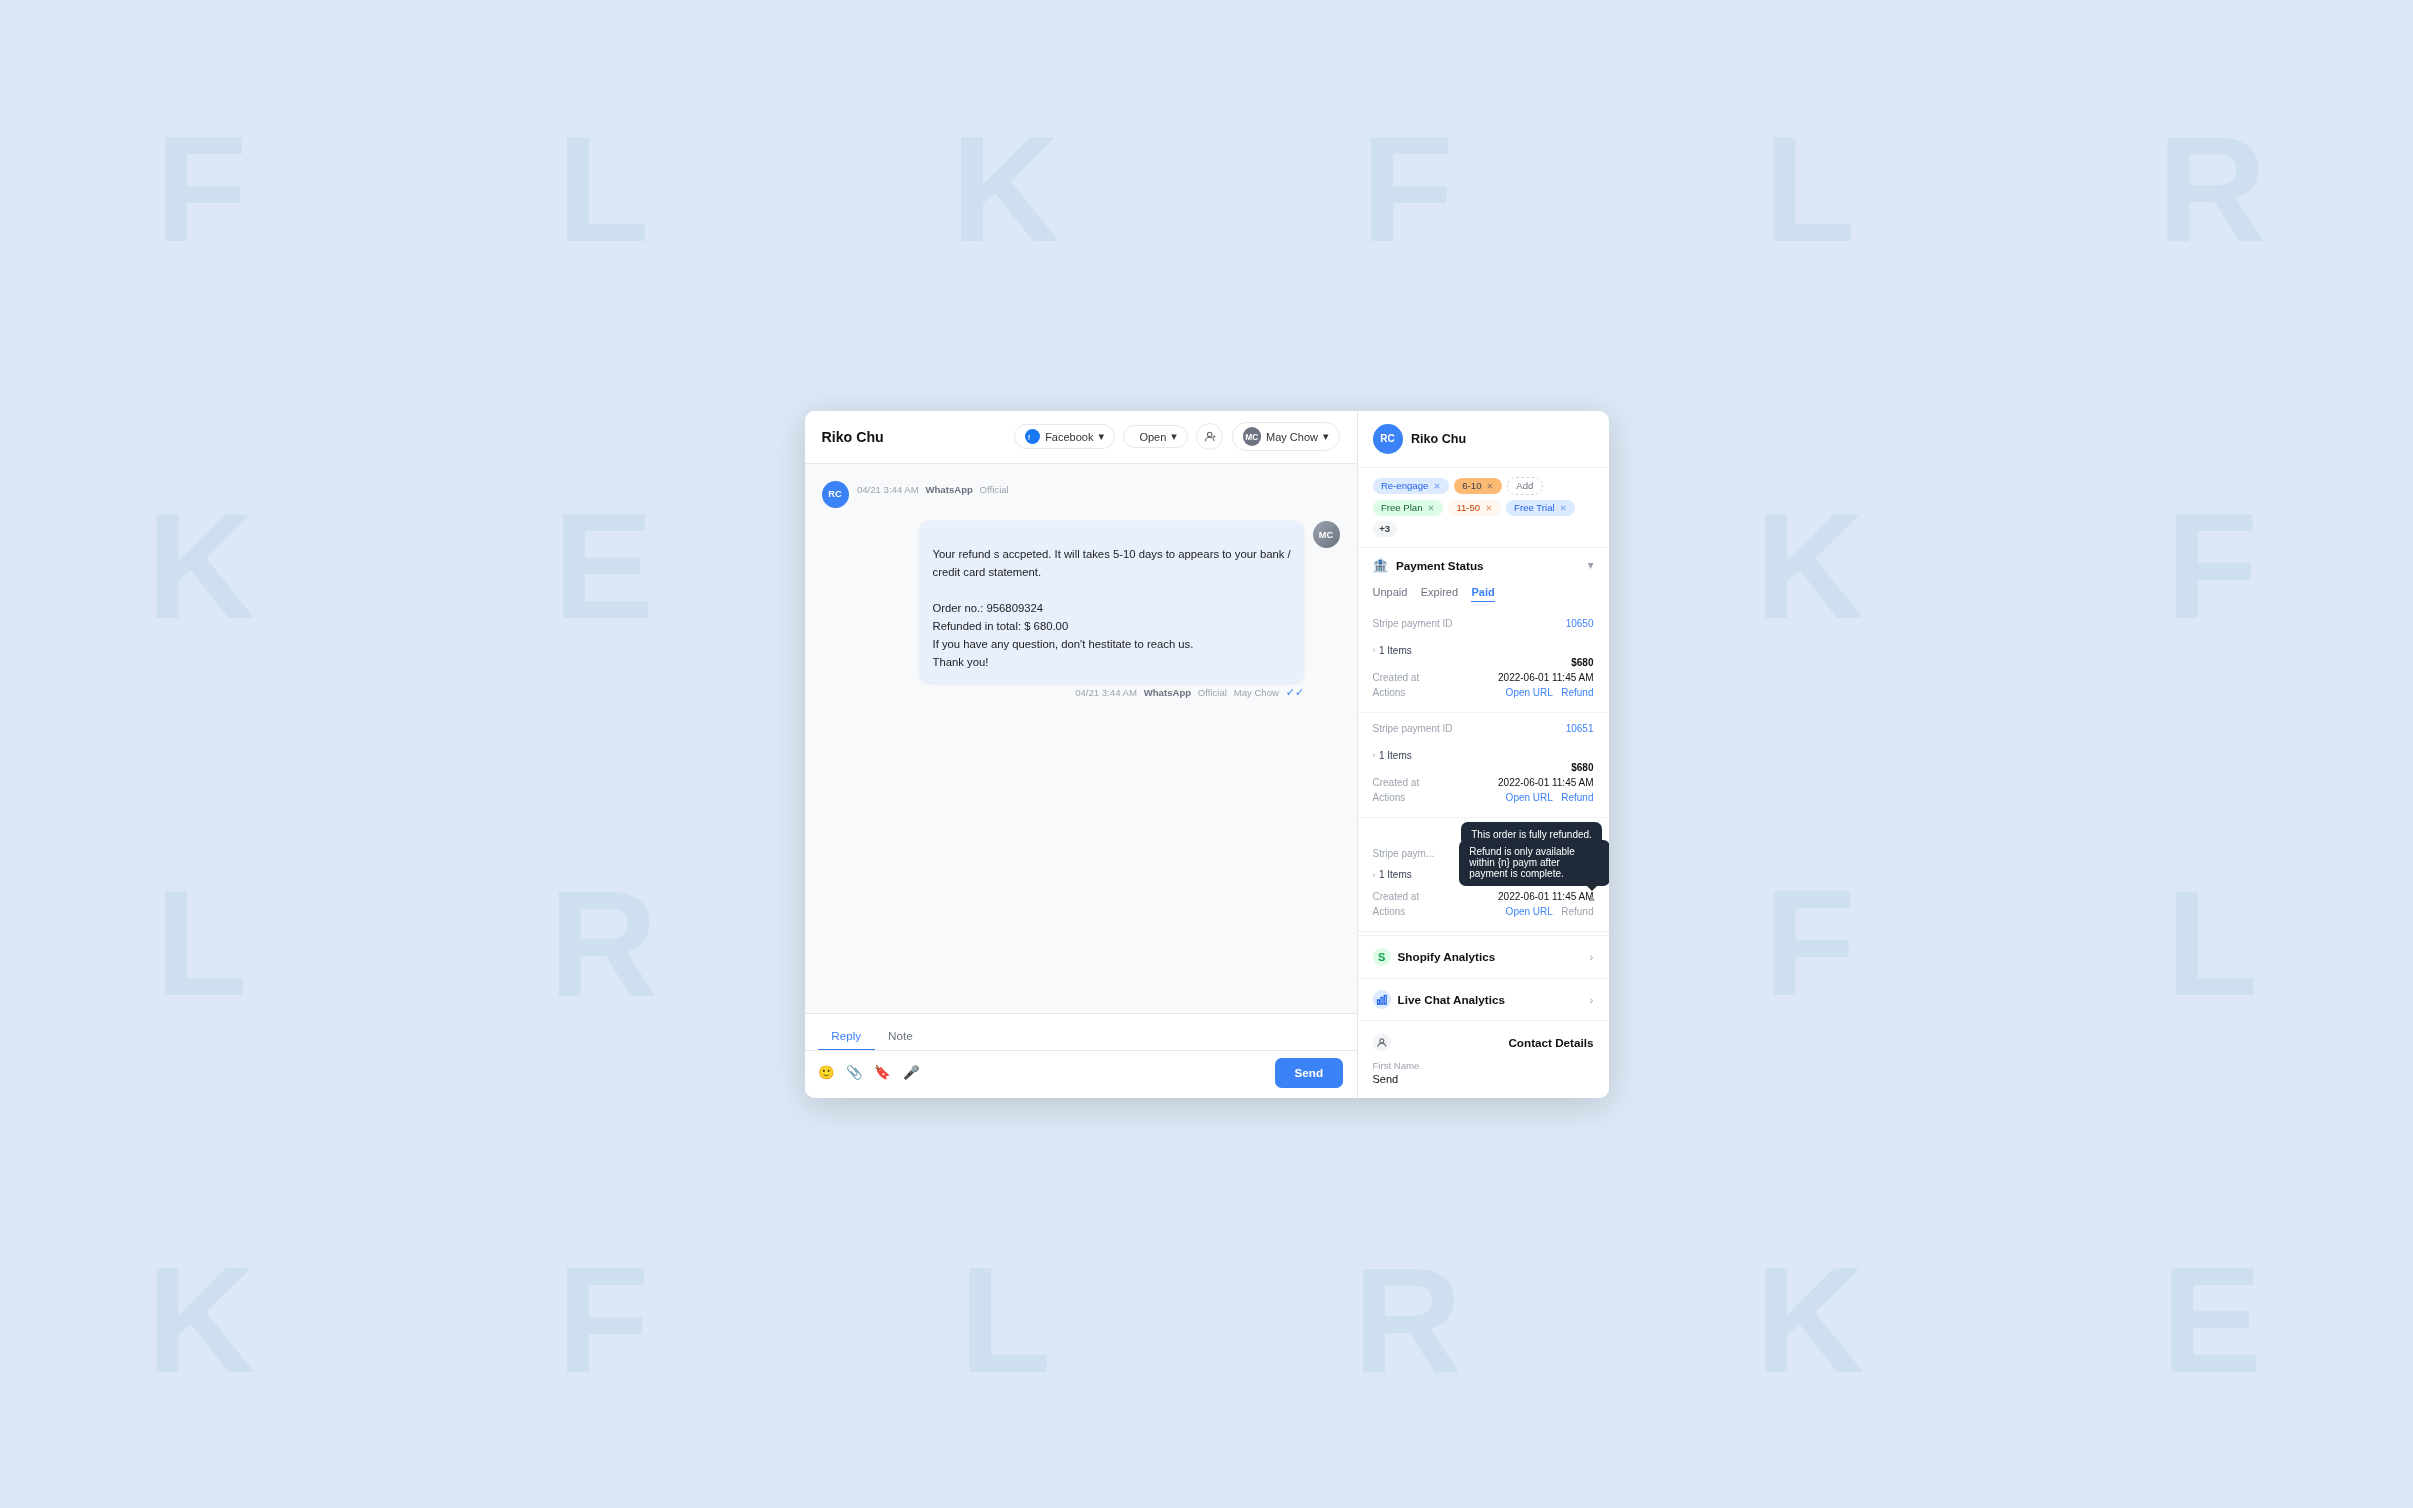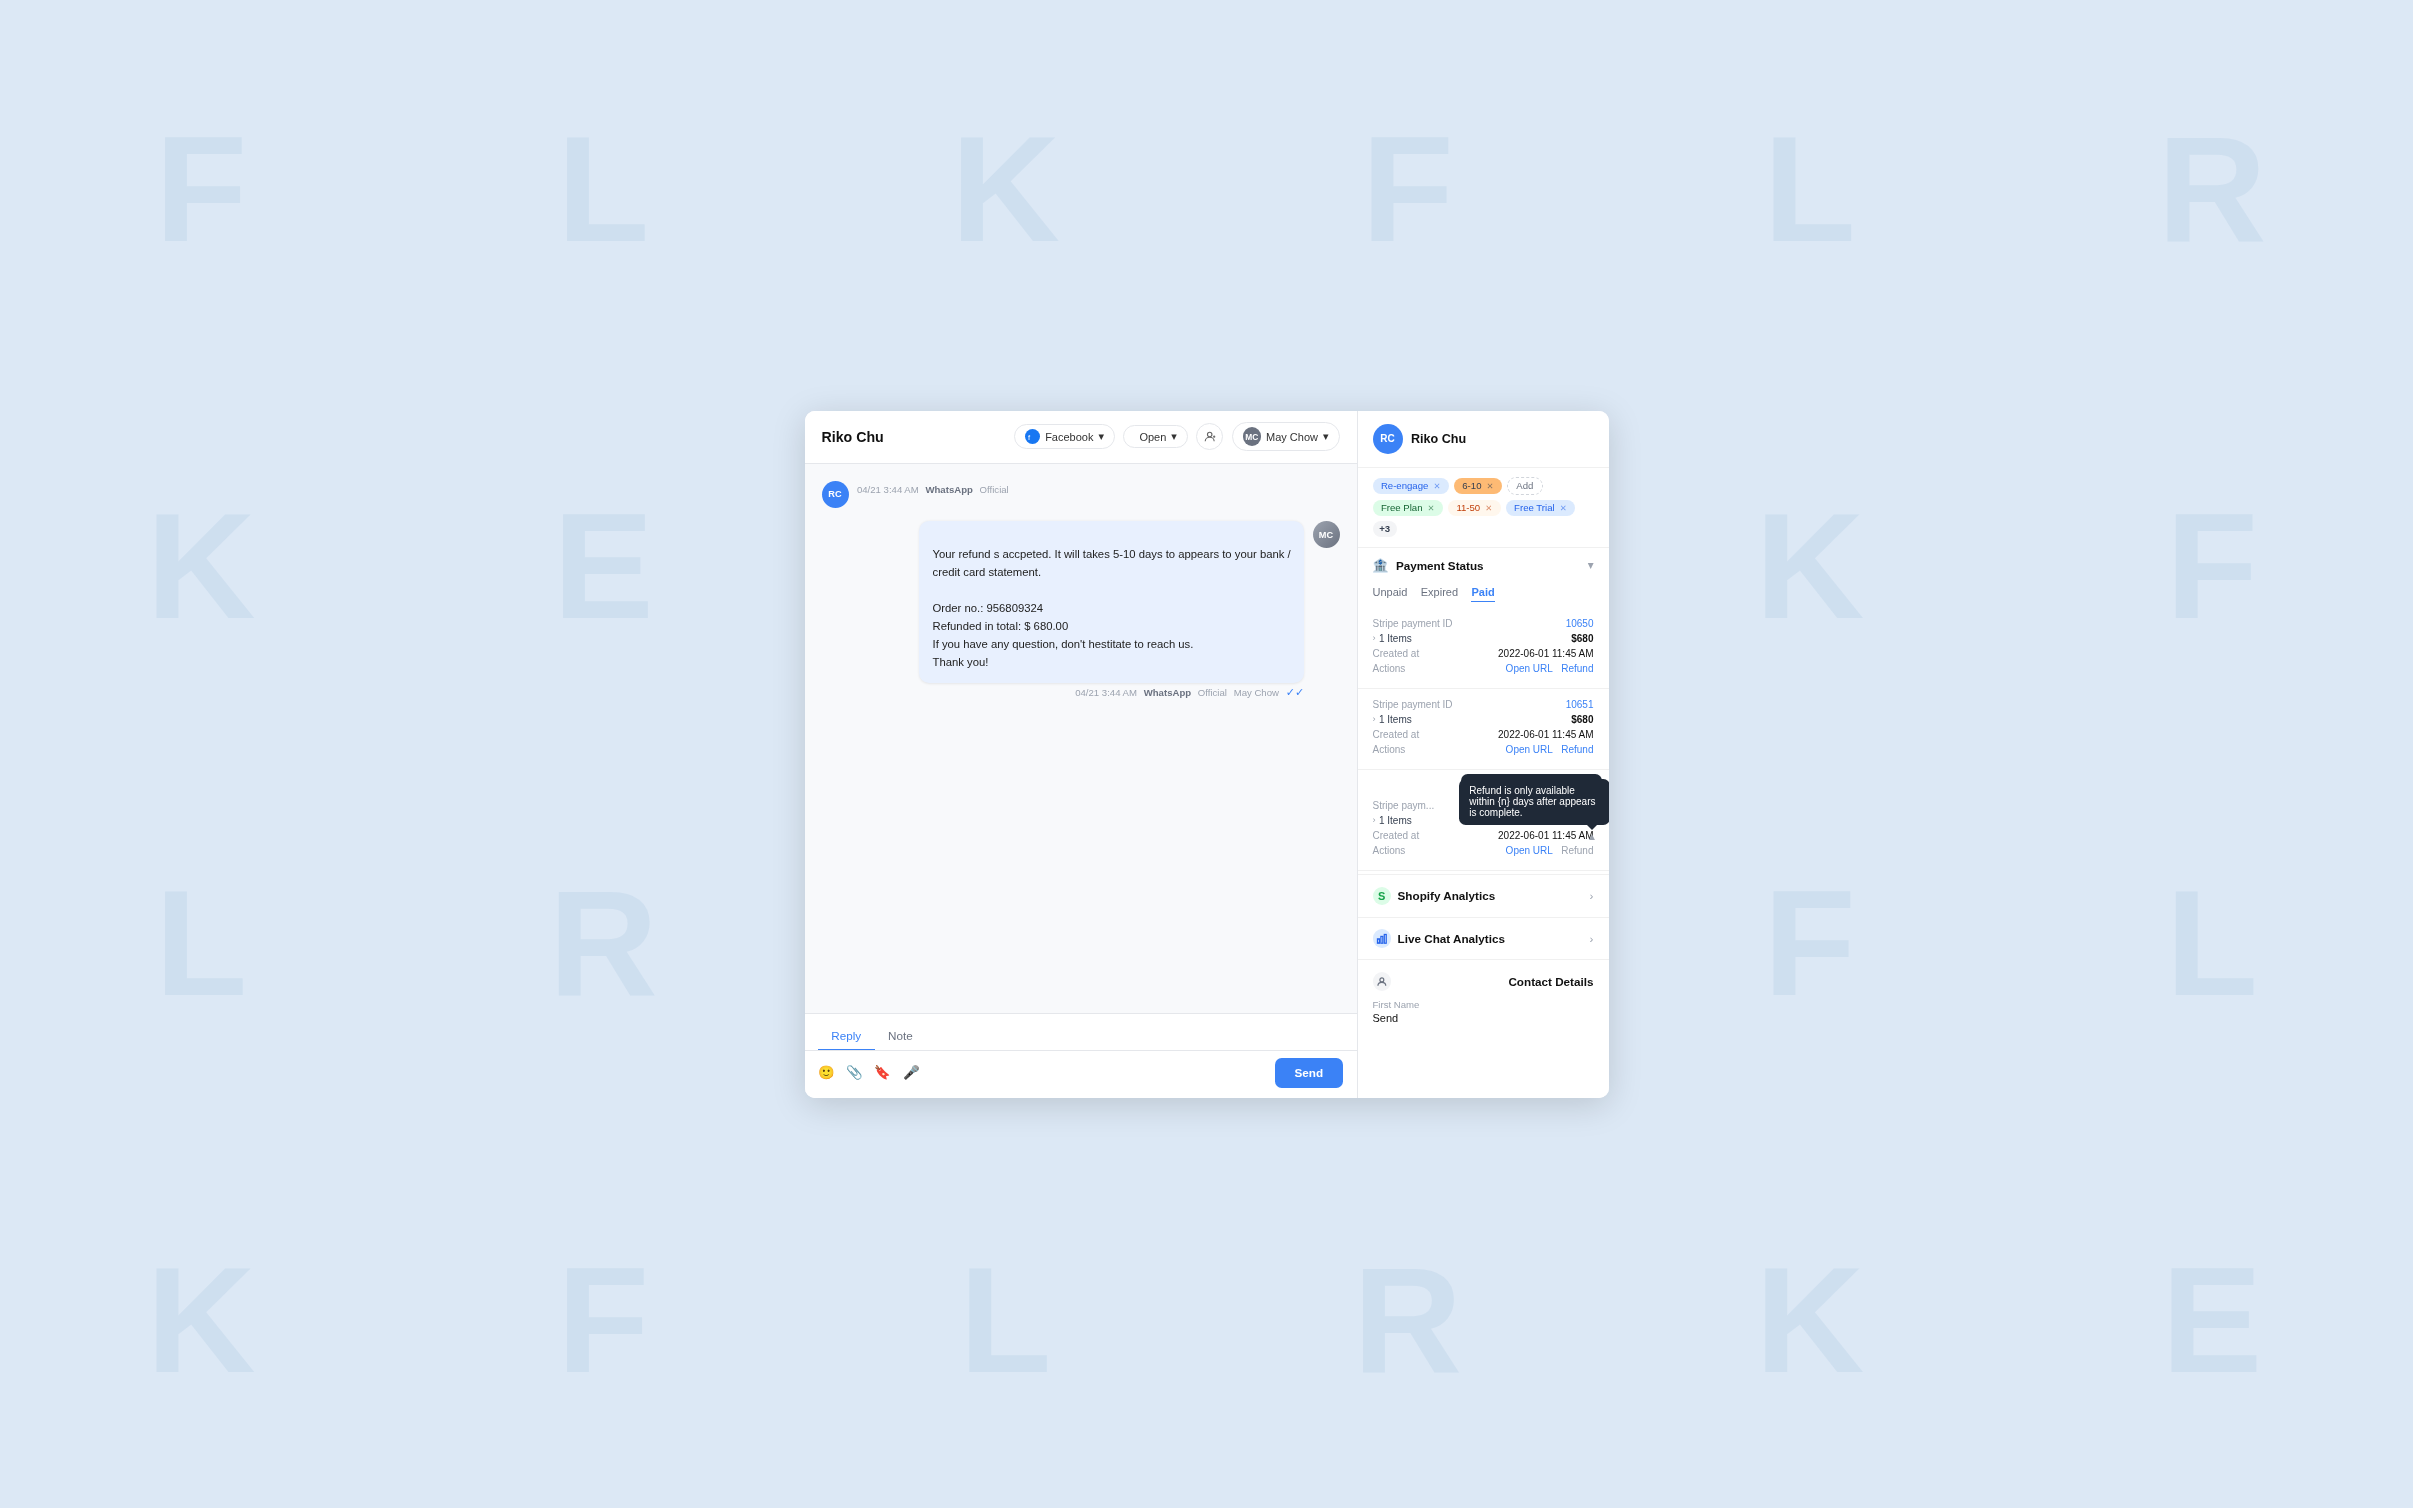--- a/index.html
+++ b/index.html
@@ -415,21 +415,21 @@
       margin-bottom: 4.2px;
     }
     .items-label {
       display: flex;
       align-items: center;
       gap: 3.4px;
       color: #374151;
       font-size: 10px;
     }
     .items-label .chevron { color: #9ca3af; font-size: 9.2px; }
-    .items-amount { font-size: 10px; font-weight: 600; color: #111; }
+    .items-amount { font-size: 10px; font-weight: 600; color: #111; margin-top: 24px; }
     .actions-row {
       display: flex;
       justify-content: space-between;
       margin-top: 3.4px;
       margin-bottom: 3.4px;
     }
     .action-link {
       color: #3b82f6;
       font-size: 10px;
       cursor: pointer;
@@ -785,21 +785,21 @@
           <span class="payment-label">Actions</span>
           <div style="display:flex;gap:8.4px;position:relative;">
             <span class="action-link">Open URL</span>
             <div style="position:relative;">
               
               <div style="position:absolute;bottom:calc(100% + 3.4px);right:-3.4px;z-index:5;">
                 <span style="color:#9ca3af;font-size:10px;">▲</span>
               </div>
               
               <div style="position:absolute;bottom:calc(100% + 13.4px);right:-8.4px;z-index:20;">
-                <div class="tooltip-content" style="white-space:normal;width:151px;">Refund is only available within {n} days after appears is complete.</div>
+                <div class="tooltip-content" style="white-space:normal;width:151px;">Refund is only available within {n} paym after payment is complete.</div>
               </div>
               <span class="action-link-gray">Refund</span>
             </div>
           </div>
         </div>
       </div>
       <hr class="payment-divider">
     </div>
 
     <div class="expand-section">

